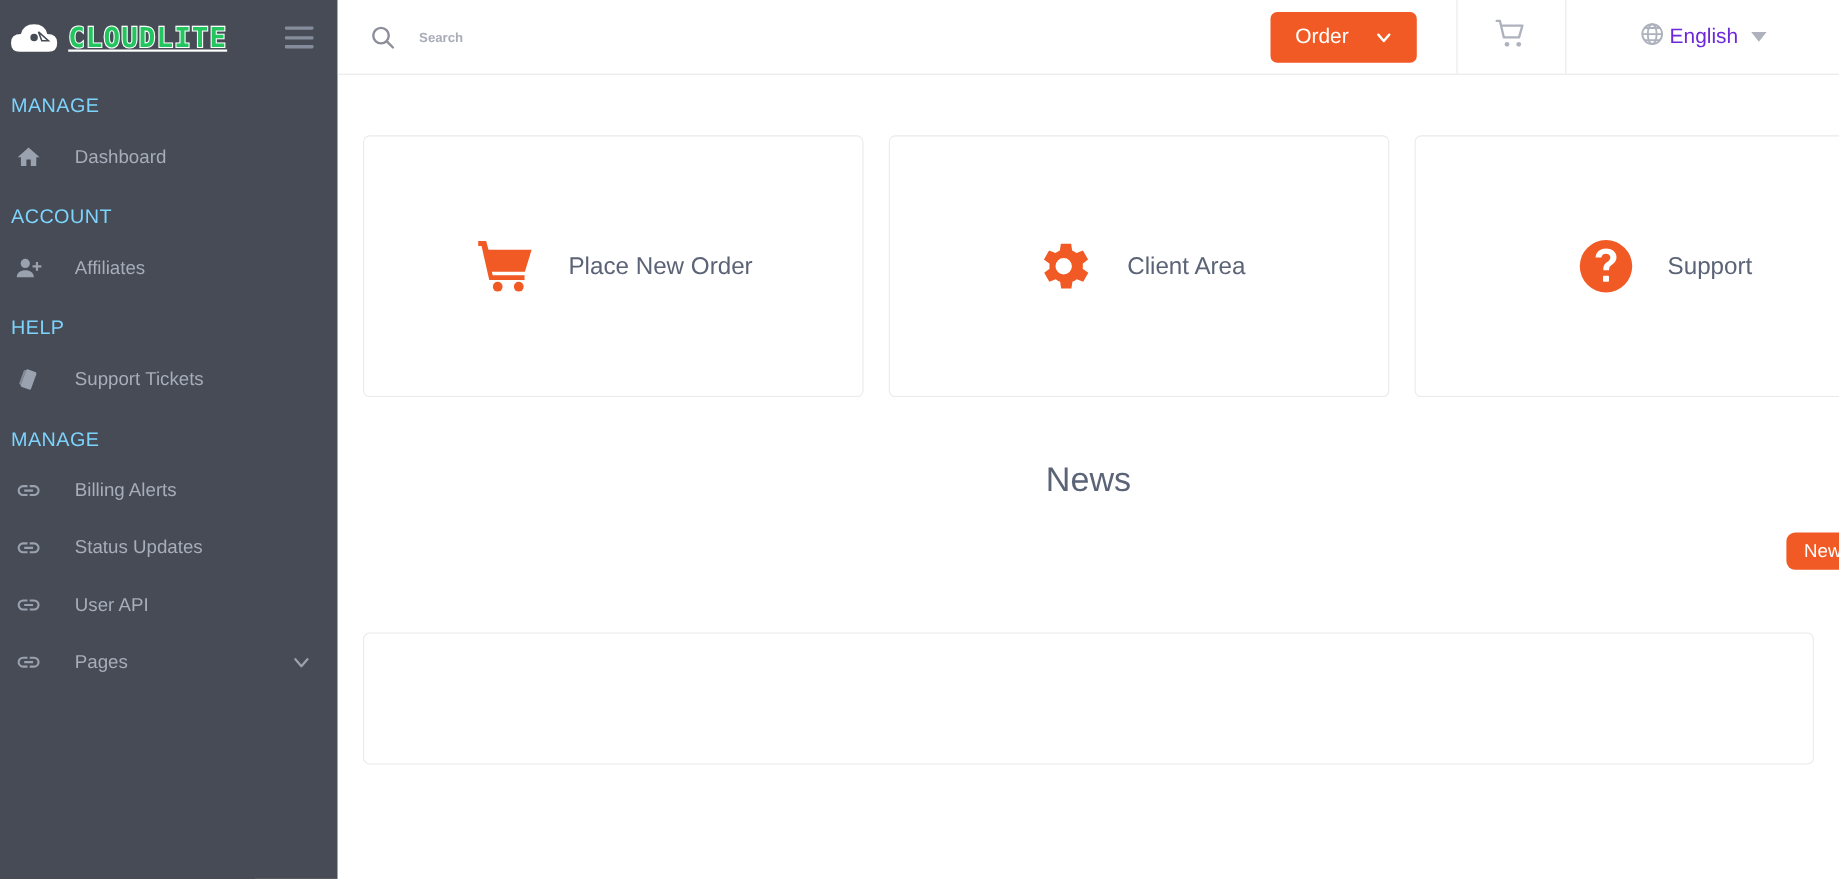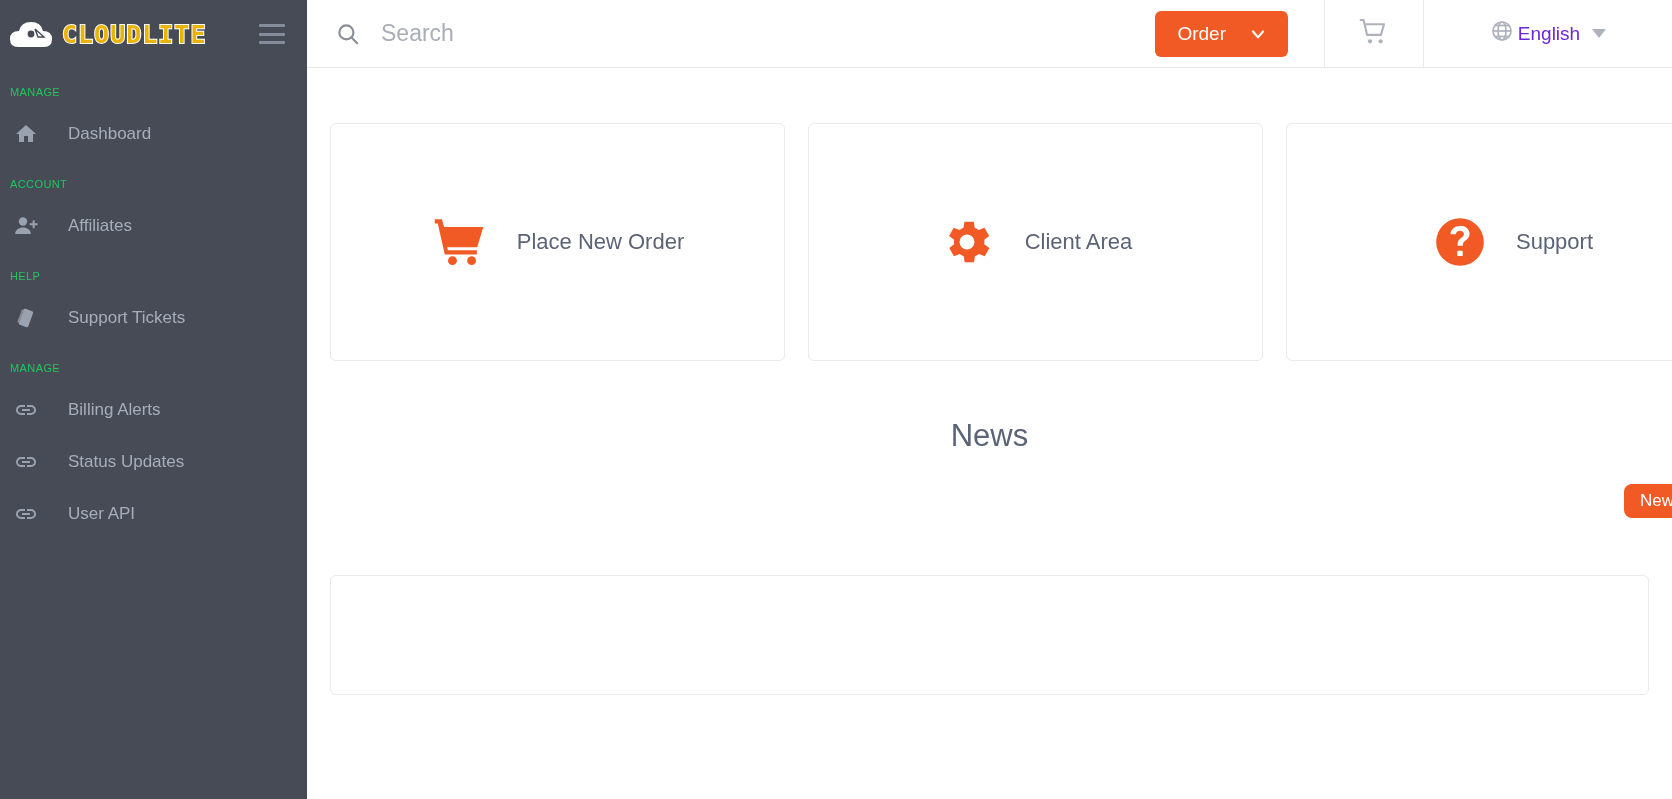--- a/index.html
+++ b/index.html
@@ -22,37 +22,38 @@
     height: 68px;
     display: flex; align-items: center;
     padding: 0 22px 0 8px;
   }
   .brand { display: flex; align-items: center; gap: 6px; }
   .brand-logo { width: 48px; height: 34px; display: block; }
   .brand-name {
     font-size: 25px;
     letter-spacing: 1px;
     font-weight: 700;
-    color: #eab308;
+    color: #22c55e;
     -webkit-text-stroke: 2px #ffffff;
     paint-order: stroke fill;
     font-family: "DejaVu Sans Mono", monospace;
     line-height: 1;
+    text-decoration: underline;
   }
   .hamburger {
     margin-left: auto;
     width: 26px; height: 20px;
     display: flex; flex-direction: column; justify-content: space-between;
     cursor: pointer;
   }
   .hamburger span { display:block; height: 3px; background: #858d9c; border-radius: 1px; }
 
   .section-label {
-    color: #22c55e;
-    font-size: 11px;
+    color: #7dd3fc;
+    font-size: 18px;
     letter-spacing: 0.4px;
     padding: 0 0 0 10px;
     margin-top: 18px;
     margin-bottom: 10px;
   }
   .nav-item {
     display: flex; align-items: center;
     height: 52px;
     padding: 0 22px 0 14px;
     cursor: pointer;
@@ -84,25 +85,26 @@
   }
   .search-wrap {
     flex: 1;
     display: flex; align-items: center;
     padding-left: 28px;
     gap: 20px;
   }
   .search-ico { color: #8c8f99; display: flex; }
   .search-input {
     border: none; outline: none;
-    font-size: 23px;
+    font-size: 12px;
     color: #0f172a;
     font-family: "Liberation Sans", sans-serif;
     width: 100%;
     background: transparent;
+    font-weight: bold;
   }
   .search-input::placeholder { color: #a9adb8; }
   .order-btn {
     align-self: center;
     background: #f15a24;
     color: #fff;
     border: none;
     border-radius: 6px;
     height: 46px;
     padding: 0 20px 0 22px;
@@ -278,20 +280,33 @@
 
     <a class="nav-item">
       <span class="nav-ico">
         <svg width="24" height="24" viewBox="0 0 24 24" fill="currentColor">
           <path d="M3.9 12c0-1.7 1.4-3.1 3.1-3.1h4V7H7a5 5 0 100 10h4v-1.9H7c-1.7 0-3.1-1.4-3.1-3.1zM8 13h8v-2H8v2zm9-6h-4v1.9h4c1.7 0 3.1 1.4 3.1 3.1s-1.4 3.1-3.1 3.1h-4V17h4a5 5 0 100-10z"></path>
         </svg>
       </span>
       <span class="nav-label">User API</span>
     </a>
 
+    <a class="nav-item">
+      <span class="nav-ico">
+        <svg width="24" height="24" viewBox="0 0 24 24" fill="currentColor">
+          <path d="M3.9 12c0-1.7 1.4-3.1 3.1-3.1h4V7H7a5 5 0 100 10h4v-1.9H7c-1.7 0-3.1-1.4-3.1-3.1zM8 13h8v-2H8v2zm9-6h-4v1.9h4c1.7 0 3.1 1.4 3.1 3.1s-1.4 3.1-3.1 3.1h-4V17h4a5 5 0 100-10z"></path>
+        </svg>
+      </span>
+      <span class="nav-label">Pages</span>
+      <span class="nav-caret">
+        <svg width="22" height="22" viewBox="0 0 24 24" fill="none" stroke="currentColor" stroke-width="2.2" stroke-linecap="round" stroke-linejoin="round">
+          <polyline points="6 9 12 16 18 9"></polyline>
+        </svg>
+      </span>
+    </a>
   </aside>
 
   <section class="main">
 
     <header class="topbar">
       <div class="search-wrap">
         <span class="search-ico">
           <svg width="26" height="26" viewBox="0 0 24 24" fill="none" stroke="currentColor" stroke-width="2" stroke-linecap="round">
             <circle cx="10.5" cy="10.5" r="6.5"></circle>
             <line x1="15.4" y1="15.4" x2="20.5" y2="20.5"></line>

